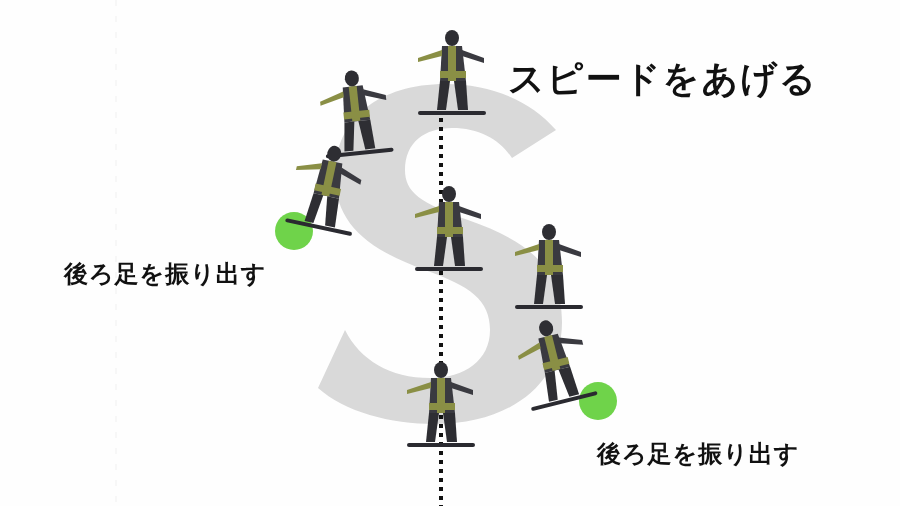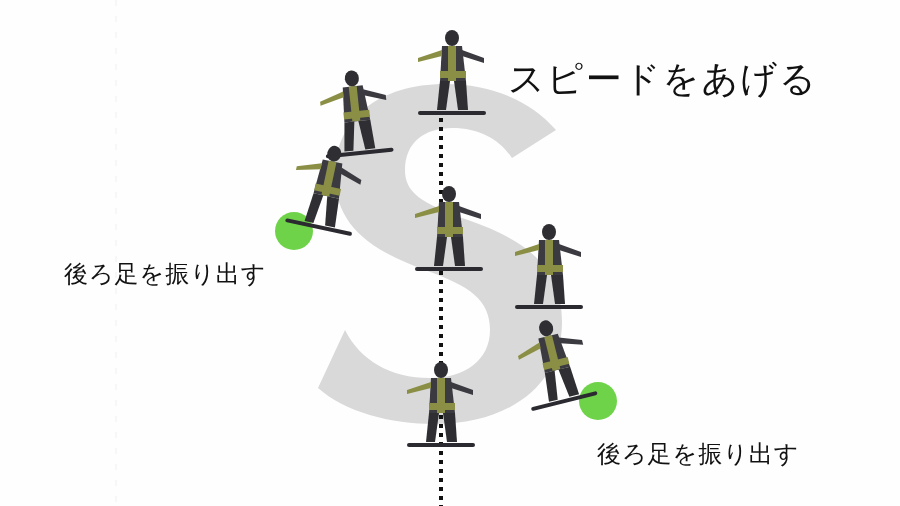--- a/index.html
+++ b/index.html
@@ -1,19 +1,19 @@
 <!DOCTYPE html>
 <html><head>
 <meta charset="utf-8">
 <style>
   html, body { margin:0; padding:0; }
   body { width:900px; height:506px; background:#fefefe; overflow:hidden; position:relative;
          font-family:"DejaVu Sans","Liberation Sans",sans-serif; }
   .canvas { position:absolute; left:0; top:0; width:900px; height:506px; }
-  .label { position:absolute; font-weight:normal; color:#111; white-space:nowrap; letter-spacing:1px; }
+  .label { position:absolute; font-weight:bold; color:#111; white-space:nowrap; letter-spacing:1px; }
   .title { left:508px; top:55px; font-size:36px; letter-spacing:2px; }
   .left-label { left:64px; top:258px; font-size:24px; }
   .right-label { left:597px; top:438px; font-size:24px; }
 </style>
 </head>
 <body>
 
 <div class="canvas">
   <svg width="900" height="506" viewBox="0 0 900 506">
 

